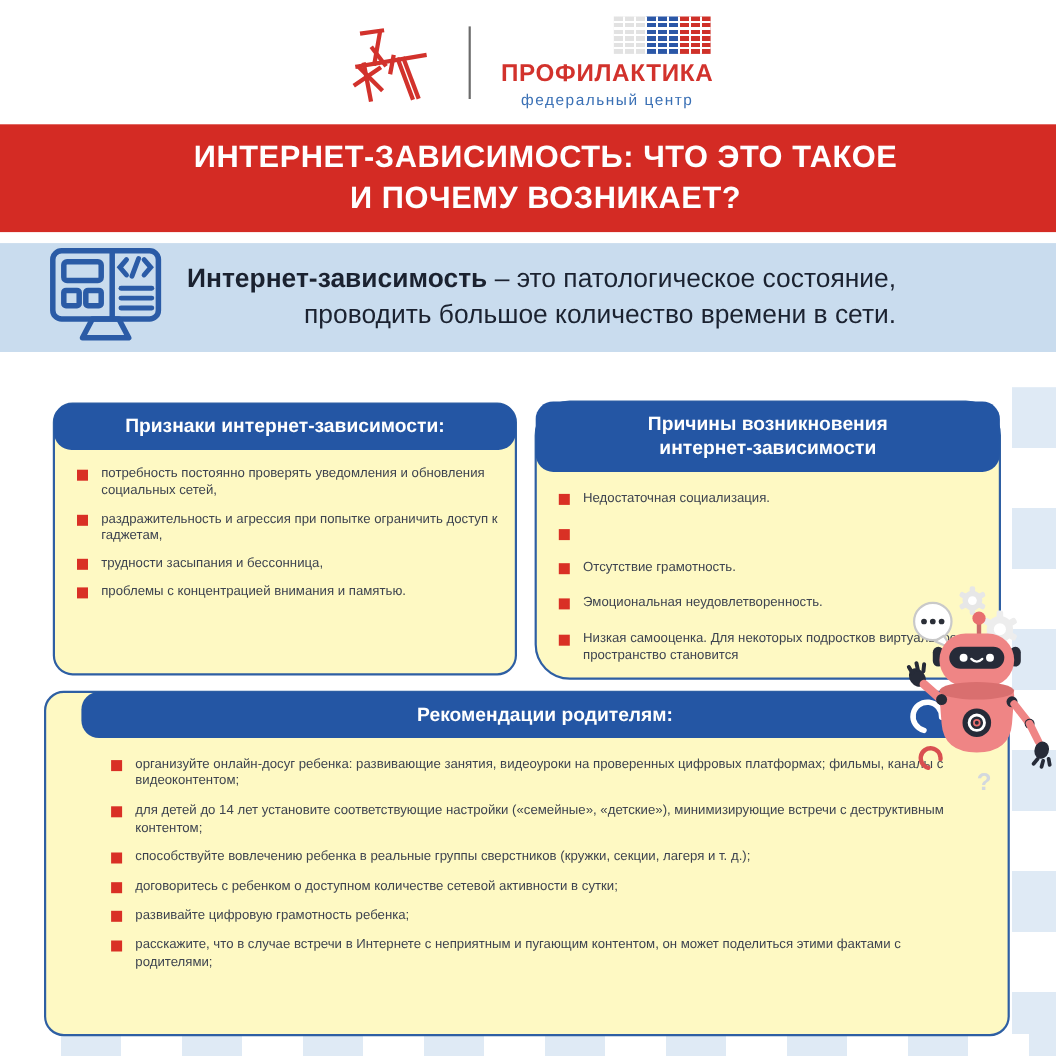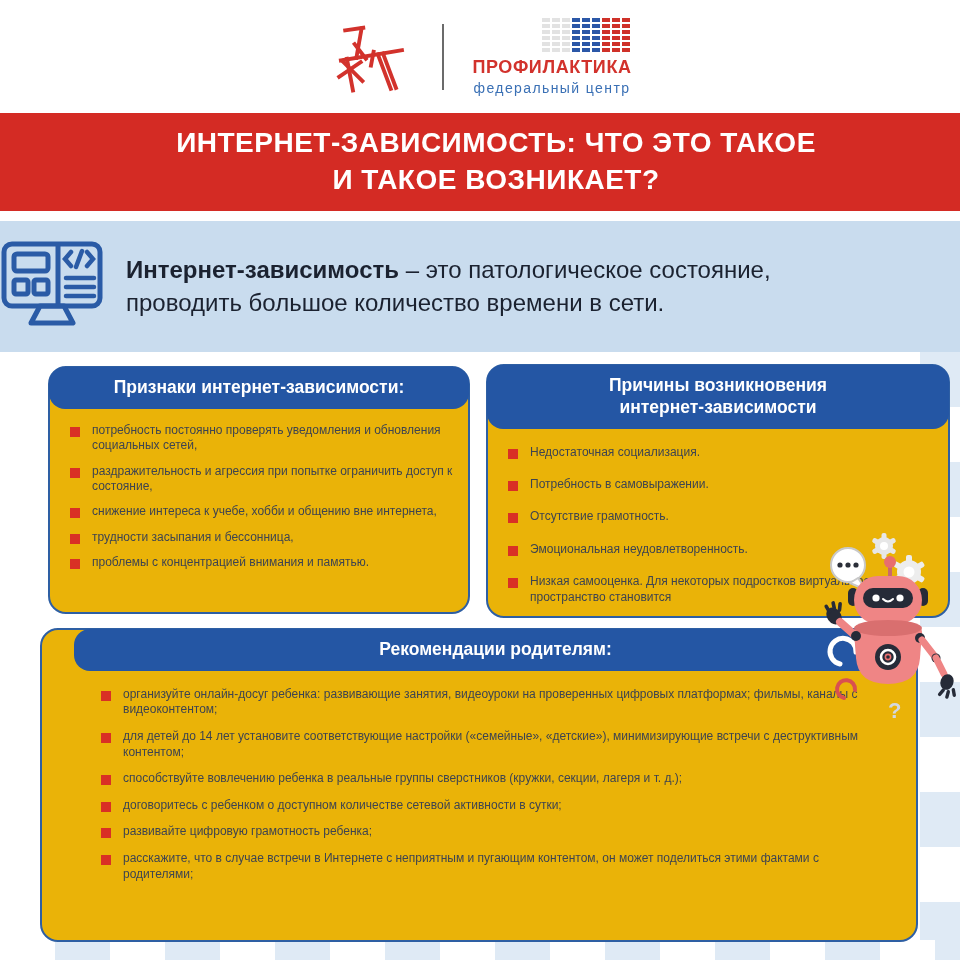--- a/index.html
+++ b/index.html
@@ -24,42 +24,42 @@
     display:flex;align-items:center;justify-content:center;gap:28px;}
   .logo-divider{width:2px;height:66px;background:#6b6b6b;}
   .brand{display:flex;flex-direction:column;align-items:center;}
   .pixel-grid{
     width:88px;height:34px;margin-bottom:5px;align-self:flex-end;margin-right:2px;
     background:
       repeating-linear-gradient(to right,transparent 0 8px,#fff 8px 10px),
       repeating-linear-gradient(to bottom,transparent 0 4px,#fff 4px 6px),
       linear-gradient(to right,#e2e2e2 0 33.4%,#2b57a7 33.4% 66.7%,#cf3129 66.7% 100%);
   }
-  .brand-name{font-size:18px;font-weight:800;letter-spacing:.6px;color:var(--brand_red);}
+  .brand-name{font-size:22px;font-weight:800;letter-spacing:.6px;color:var(--brand_red);}
   .brand-subtitle{font-size:14px;letter-spacing:1.4px;color:var(--brand_blue);margin-top:2px;}
   
   .banner{position:absolute;top:113px;left:0;width:100%;height:98px;background:var(--banner_red);
     display:flex;flex-direction:column;align-items:center;justify-content:center;
     color:#fff;font-weight:700;font-size:28px;line-height:1.32;letter-spacing:.5px;text-align:center;padding-left:16px;}
   
-  .intro{position:absolute;top:221px;left:0;width:100%;height:131px;background:var(--intro_bg);
-    display:flex;align-items:center;box-sizing:border-box;}
+  .intro{position:absolute;top:221px;left:0;width:100%;height:99px;background:var(--intro_bg);
+    display:flex;align-items:center;box-sizing:border-box;padding-left:44px;text-align:right;}
   .intro-icon{flex:0 0 auto;margin-right:22px;}
   .intro-text{font-size:24px;line-height:1.36;color:#1b2230;}
   .intro-term{font-weight:700;}
   
-  .card{position:absolute;background:#eab308;border:2px solid var(--border_blue);border-radius:18px;box-sizing:border-box;}
+  .card{position:absolute;background:#fef9c3;border:2px solid var(--border_blue);border-radius:18px;box-sizing:border-box;}
   .card-header{background:var(--header_blue);border-radius:16px;margin:-1px -1px 0 -1px;
     padding:10px 12px;color:#fff;font-weight:700;text-align:center;font-size:17.5px;line-height:1.25;}
   .card-header span{display:block;}
   .card ul{list-style:none;margin:0;padding:14px 14px 12px 20px;display:flex;flex-direction:column;gap:10px;}
   .card li{display:flex;align-items:flex-start;font-size:12px;line-height:1.28;color:var(--text_dark);}
   .sq{flex:0 0 auto;width:10px;height:10px;background:var(--bullet_red);margin:4px 12px 0 0;}
   #signs-card{left:48px;top:366px;width:422px;height:248px;}
-  #causes-card{left:486px;top:364px;width:464px;height:254px;}
+  #causes-card{left:486px;top:364px;width:424px;height:254px;border-radius:32px;}
   #causes-card ul{gap:17px;padding-top:16px;}
   #reco-card{left:40px;top:628px;width:878px;height:314px;padding-left:33px;}
   #reco-card ul{padding:16px 56px 14px 26px;gap:11px;}
   #reco-card li{line-height:1.3;}
   
   .right-stripes{position:absolute;top:352px;right:0;width:40px;height:588px;
     background:repeating-linear-gradient(to bottom,var(--stripe_blue) 0 55px,#fff 55px 110px);}
   .bottom-stripes{position:absolute;left:0;bottom:0;width:100%;height:20px;
     background:repeating-linear-gradient(to right,#fff 0 55px,var(--stripe_blue) 55px 110px);}
   
@@ -91,21 +91,21 @@
     <div class="logo-divider"></div>
     <div class="brand">
       <div class="pixel-grid"></div>
       <div class="brand-name">ПРОФИЛАКТИКА</div>
       <div class="brand-subtitle">федеральный центр</div>
     </div>
   </div>
 
   <div class="banner">
     <div>ИНТЕРНЕТ-ЗАВИСИМОСТЬ: ЧТО ЭТО ТАКОЕ</div>
-    <div>И ТАКОЕ ВОЗНИКАЕТ?</div>
+    <div>И ПОЧЕМУ ВОЗНИКАЕТ?</div>
   </div>
 
   <div class="intro">
     <svg class="intro-icon" width="104" height="94" viewBox="0 0 104 94">
       <g stroke="#2a5ba6" stroke-width="5" fill="none" stroke-linejoin="round">
         <rect x="4" y="4" width="96" height="62" rx="8"></rect>
         <line x1="58" y1="4" x2="58" y2="66"></line>
         <rect x="14" y="14" width="34" height="17" rx="3"></rect>
         <rect x="14" y="40" width="14" height="14" rx="2"></rect>
         <rect x="34" y="40" width="14" height="14" rx="2"></rect>
@@ -128,25 +128,21 @@
 
   <div class="card" id="signs-card">
     <div class="card-header">Признаки интернет-зависимости:</div>
     <ul>
       <li>
           <span class="sq"></span>
           <span>потребность постоянно проверять уведомления и обновления социальных сетей,</span>
         </li>
       <li>
           <span class="sq"></span>
-          <span>раздражительность и агрессия при попытке ограничить доступ к состояние,</span>
-        </li>
-      <li>
-          <span class="sq"></span>
-          <span>снижение интереса к учебе, хобби и общению вне интернета,</span>
+          <span>раздражительность и агрессия при попытке ограничить доступ к гаджетам,</span>
         </li>
       <li>
           <span class="sq"></span>
           <span>трудности засыпания и бессонница,</span>
         </li>
       <li>
           <span class="sq"></span>
           <span>проблемы с концентрацией внимания и памятью.</span>
         </li>
     </ul>
@@ -157,21 +153,20 @@
       <span>Причины возникновения</span>
       <span>интернет-зависимости</span>
     </div>
     <ul>
       <li>
           <span class="sq"></span>
           <span>Недостаточная социализация.</span>
         </li>
       <li>
           <span class="sq"></span>
-          <span>Потребность в самовыражении.</span>
         </li>
       <li>
           <span class="sq"></span>
           <span>Отсутствие грамотность.</span>
         </li>
       <li>
           <span class="sq"></span>
           <span>Эмоциональная неудовлетворенность.</span>
         </li>
       <li>

